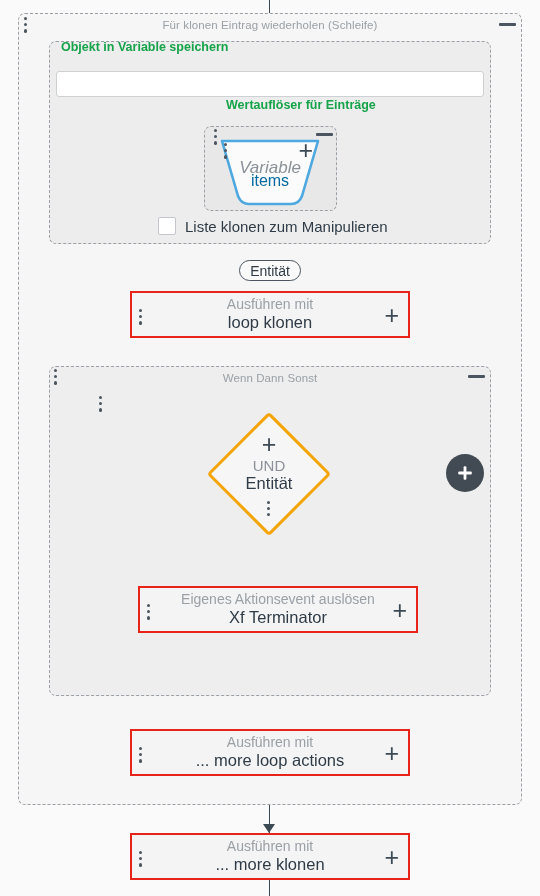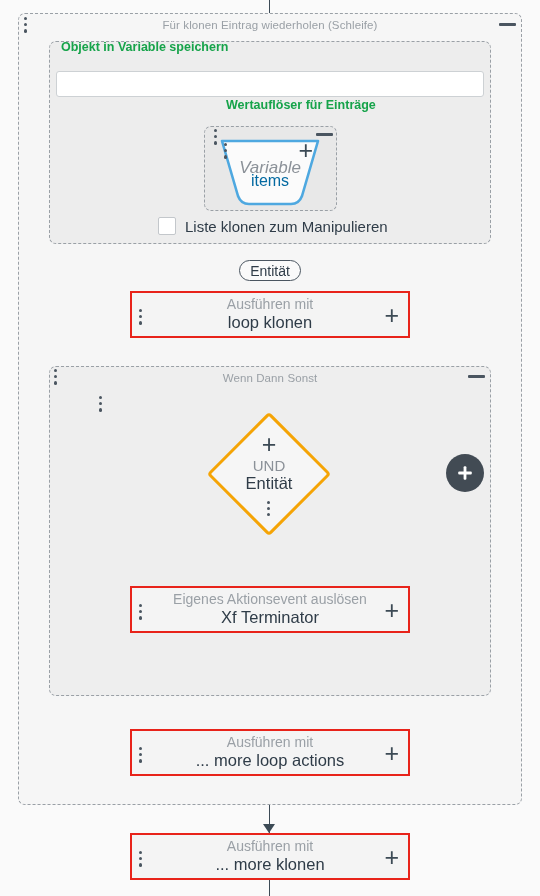--- a/index.html
+++ b/index.html
@@ -305,21 +305,21 @@
           <i></i>
           <i></i>
           <i></i>
         </div>
     </div>
   </div>
 
   <div class="conn" style="left:269px; top:518px; height:68px;"></div>
   <div class="arrowhead" style="left:263px; top:578px;"></div>
 
-  <div class="action-box" style="left:130px; top:586px; width:280px; height:47px;">
+  <div class="action-box" style="left:138px; top:586px; width:280px; height:47px;">
     <div class="dots-v" style="left:7px; top:16px;">
         <i></i>
         <i></i>
         <i></i>
       </div>
     <div class="action-sub">Eigenes Aktionsevent auslösen</div>
     <div class="action-title">Xf Terminator</div>
     <div class="plus-glyph" style="right:9px; top:10px;">+</div>
   </div>
 

